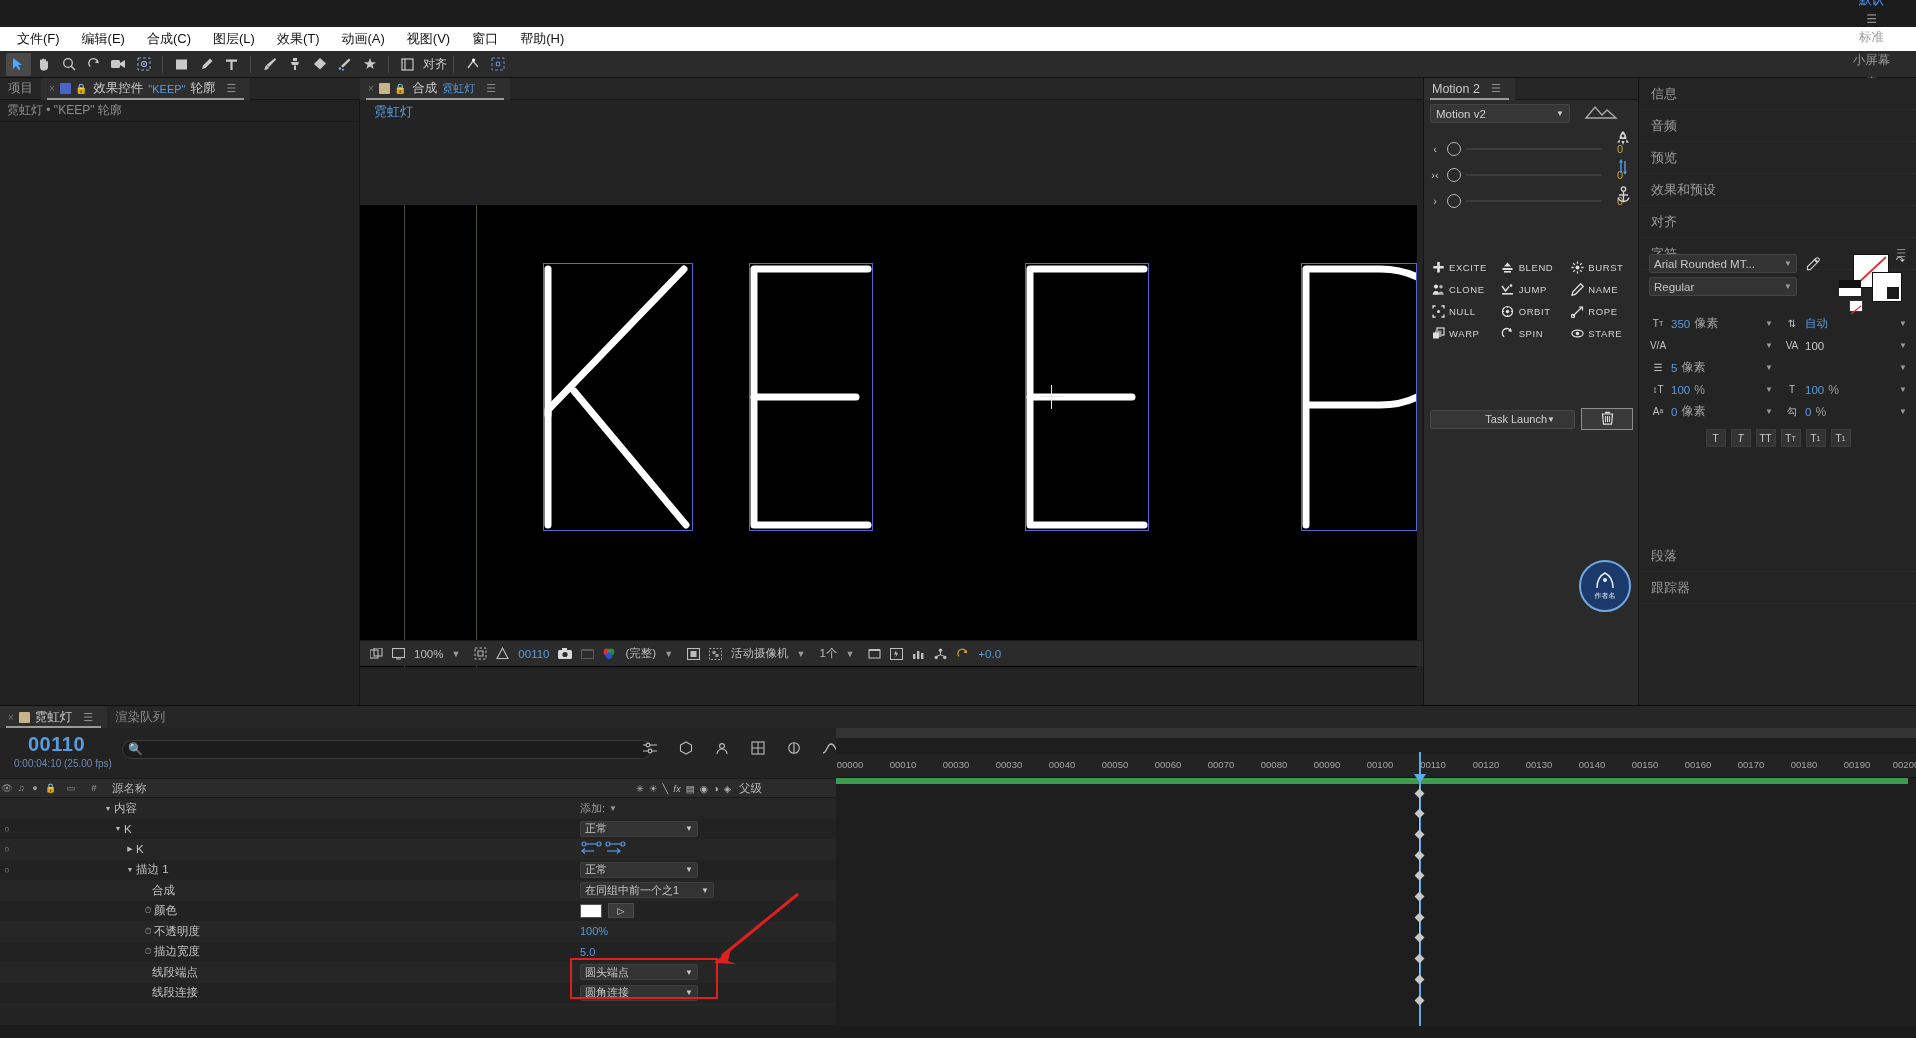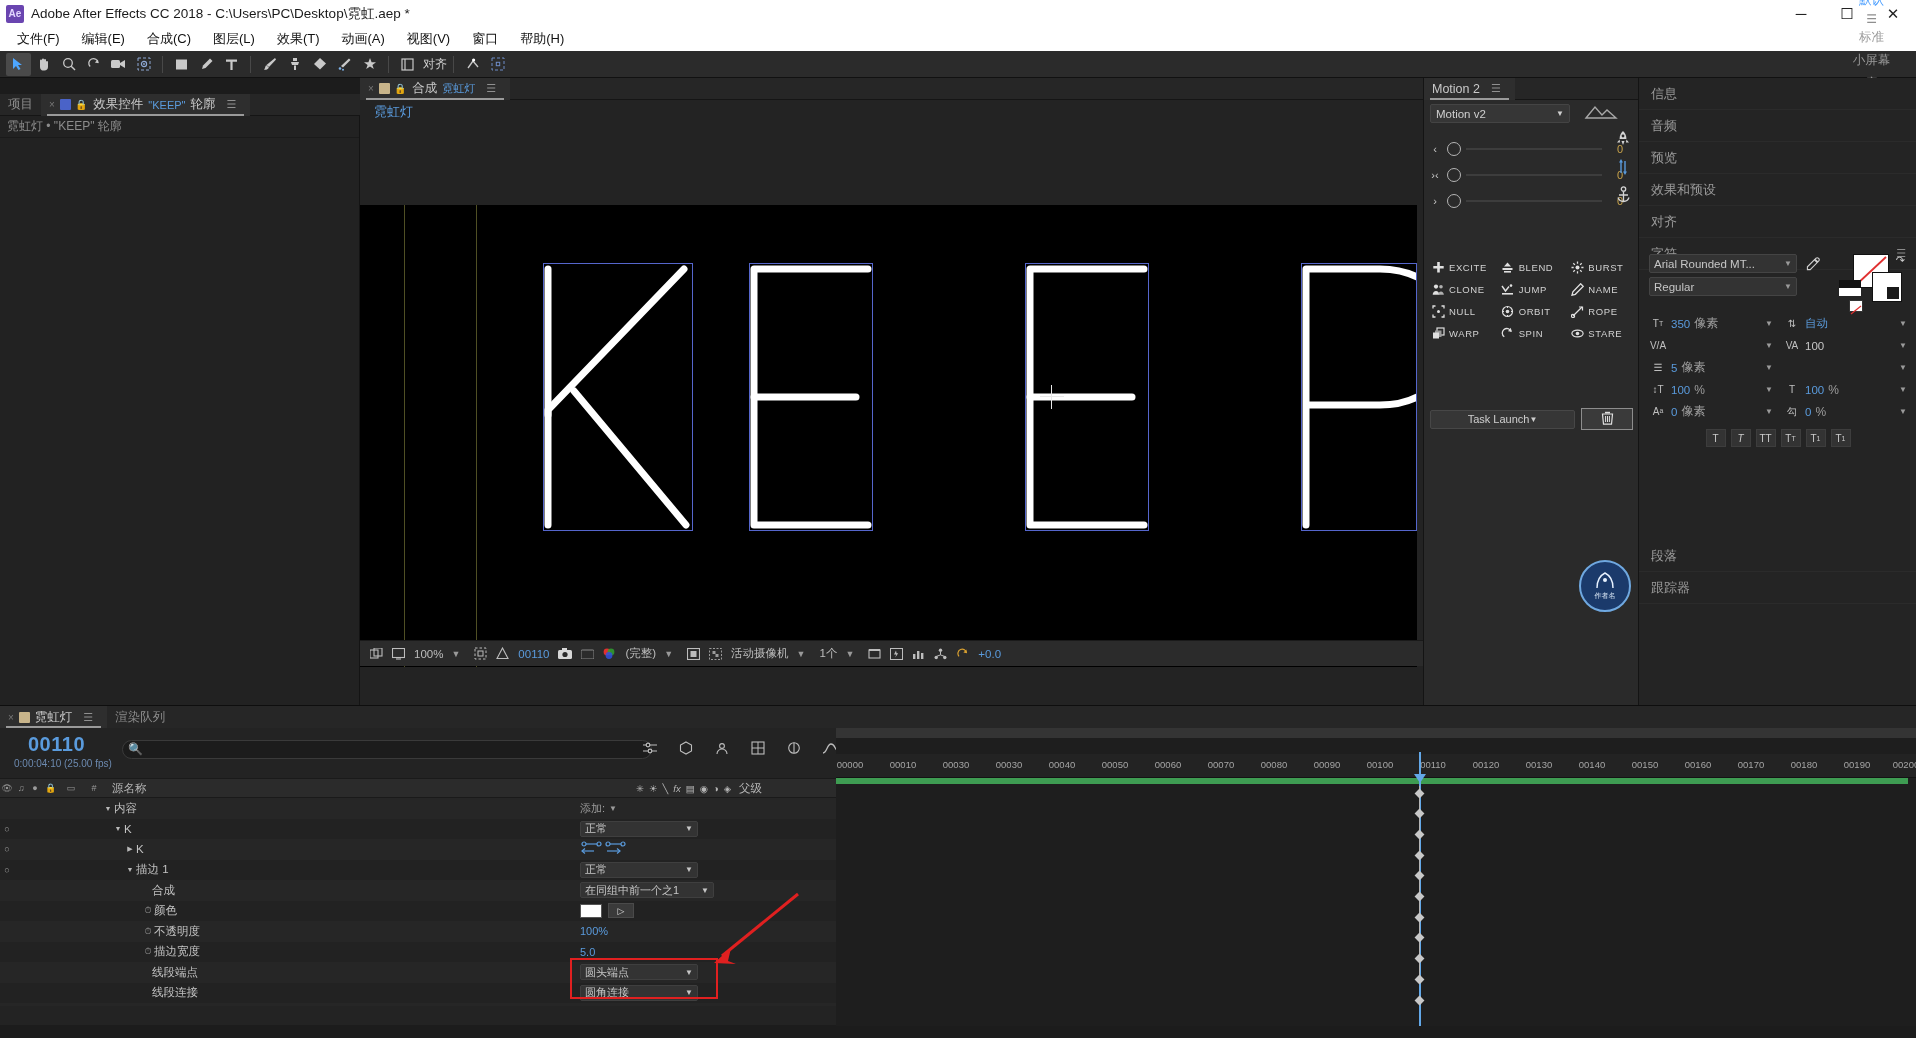--- a/index.html
+++ b/index.html
@@ -72,21 +72,21 @@
   }
   .ptab .xc{ font-size:10px;color:#777; }
   .ptab .swatch{ width:11px;height:11px;border-radius:1px;display:inline-block;}
   .ptab .lock{ font-size:10px;color:#8a8a8a;}
   .ptab .kw{ color:#5a9bdd; font-size:11px; }
   .ptab-menu{ font-size:11px;color:#909090;padding:0 6px;}
 
   
   .project-panel{
     position:absolute; left:0; top:78px; width:360px; height:627px;
-    background:#222; border-right:1px solid #141414;margin-top:16px;
+    background:#222; border-right:1px solid #141414;
   }
   .proj-sub{
     position:absolute; left:0; top:22px; width:100%; height:22px;
     border-bottom:1px solid #1a1a1a; display:flex;align-items:center;
     font-size:12px;color:#8c8c8c;padding-left:7px;
   }
 
   
   .comp-panel{
     position:absolute; left:360px; top:78px; width:1063px; height:627px;
@@ -158,21 +158,21 @@
     font-size:9.5px; color:#d2d2d2; letter-spacing:.6px;
     padding-left:3px;
   }
   .m-btn .bi{ width:14px;height:14px;display:flex;align-items:center;justify-content:center;font-size:11px;color:#e0e0e0;flex:none;}
   .m-bottom{
     position:absolute; left:6px; top:330px; width:203px; height:22px;
     display:flex; align-items:center; gap:6px;
   }
   .m-task{
     flex:1;height:19px;background:#363636;border:1px solid #474747;border-radius:2px;
-    display:flex;align-items:center;justify-content:center;padding:0 19px;
+    display:flex;align-items:center;justify-content:flex-end;padding:0 19px;
     font-size:11px;color:#cfcfcf;
   }
   .m-trash{
     width:52px;height:22px;background:#3a3a3a;border:1px solid #8d8d8d;
     display:flex;align-items:center;justify-content:center;color:#e0e0e0;font-size:12px;
   }
   .m-badge{
     position:absolute; left:155px; top:482px; width:52px;height:52px;border-radius:50%;
     background:#1b3a6b; border:2px solid #6fa8e0;
     display:flex;flex-direction:column;align-items:center;justify-content:center;
@@ -289,29 +289,20 @@
     position:absolute;left:0;bottom:0;width:1916px;height:18px;background:#2b2b2b;
     border-top:1px solid #151515; display:flex;align-items:center;padding-left:6px;gap:10px;
     font-size:10.5px;color:#a0a0a0;
   }
 </style>
 </head>
 <body>
 
 <div id="app">
 
-  <div class="titlebar">
-    <div class="ae-logo">Ae</div>
-    <div class="title-text">Adobe After Effects CC 2018 - C:\Users\PC\Desktop\霓虹.aep *</div>
-    <div class="win-btns">
-      <div class="win-btn">─</div>
-      <div class="win-btn">☐</div>
-      <div class="win-btn close">✕</div>
-    </div>
-  </div>
 
   <div class="menubar">
     <div class="menu-item">文件(F)</div>
     <div class="menu-item">编辑(E)</div>
     <div class="menu-item">合成(C)</div>
     <div class="menu-item">图层(L)</div>
     <div class="menu-item">效果(T)</div>
     <div class="menu-item">动画(A)</div>
     <div class="menu-item">视图(V)</div>
     <div class="menu-item">窗口</div>

